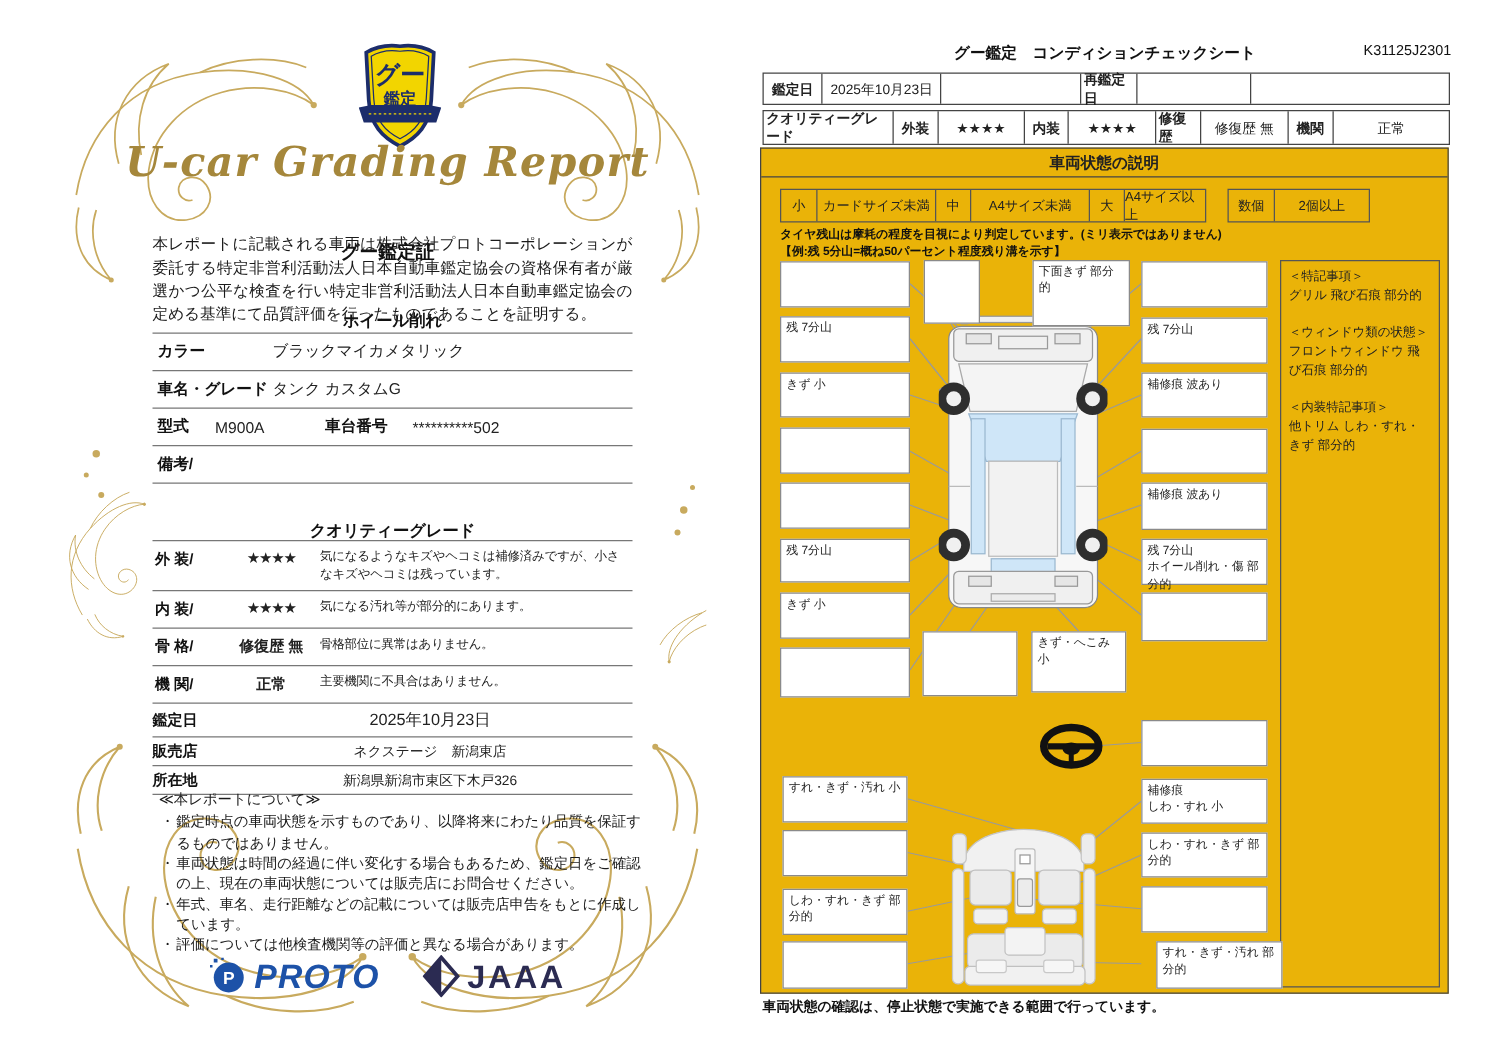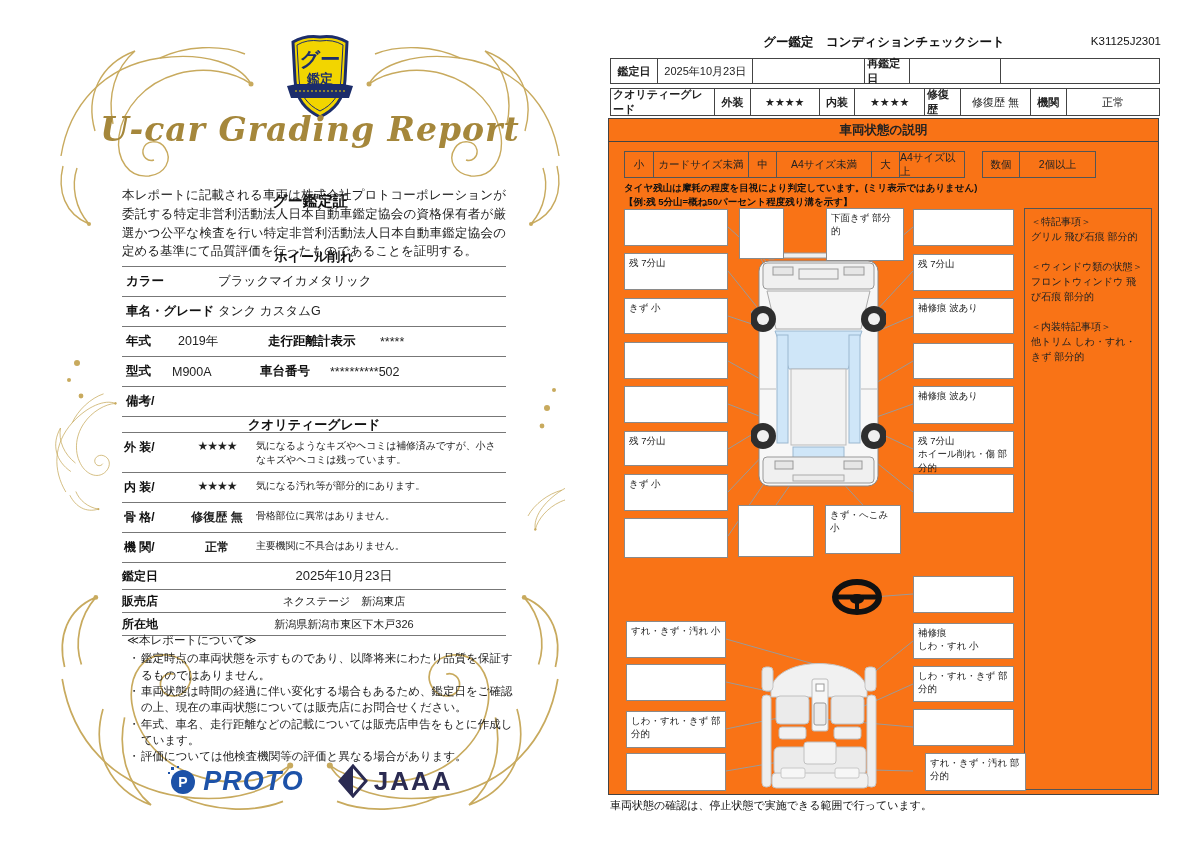--- a/index.html
+++ b/index.html
@@ -47,33 +47,33 @@
   
   .right-page{position:absolute;left:605px;top:30px;width:558px;height:800px;}
   .rp-title{position:absolute;left:0;top:4px;width:100%;text-align:center;font-size:12.5px;font-weight:700;color:#111;}
   .rp-code{position:absolute;right:2px;top:5px;font-size:11.5px;color:#111;}
   .htable{position:absolute;left:5px;width:548px;display:flex;border:1px solid #444;background:#fff;}
   .htable .cell{border-right:1px solid #444;display:flex;align-items:center;justify-content:center;font-size:11px;padding:0 2px;box-sizing:border-box;}
   .htable .cell:last-child{border-right:none;}
   .t1{top:28px;height:24px;}
   .t2{top:58px;height:26px;}
   .stars{font-weight:700;letter-spacing:0;}
-  .main-box{position:absolute;left:3px;top:88px;width:549px;height:675px;border:1.5px solid #444;background:#f97316;}
+  .main-box{position:absolute;left:3px;top:88px;width:549px;height:675px;border:1.5px solid #444;background:#eab308;}
   .mb-head{height:22px;border-bottom:1.5px solid #444;display:flex;align-items:center;justify-content:center;font-size:12.5px;font-weight:700;}
   .legend{position:absolute;left:15px;top:32px;height:25px;display:flex;border:1px solid #555;}
   .legend .lc{border-right:1px solid #555;display:flex;align-items:center;justify-content:center;font-size:10.5px;box-sizing:border-box;}
   .legend .lc:last-child{border-right:none;}
   .legend2{position:absolute;left:373px;top:32px;height:25px;display:flex;border:1px solid #555;}
   .legend2 .lc{border-right:1px solid #555;display:flex;align-items:center;justify-content:center;font-size:10.5px;box-sizing:border-box;}
   .legend2 .lc:last-child{border-right:none;}
   .tire-note{position:absolute;left:15px;top:62px;width:420px;font-size:9.5px;font-weight:600;line-height:1.45;white-space:pre-line;color:#111;}
   .lbox{position:absolute;border:1px solid #8a8a8a;background:#fff;font-size:9.5px;line-height:1.4;padding:2px 4px;white-space:pre-line;color:#222;box-sizing:border-box;}
   .notes-panel{position:absolute;left:415px;top:89px;width:128px;height:582px;border:1px solid #555;font-size:10px;line-height:1.5;padding:5px 6px;white-space:pre-line;box-sizing:border-box;}
   .callouts{position:absolute;left:0;top:0;}
-  .rp-footer{position:absolute;left:5px;top:768px;font-size:11px;font-weight:400;color:#111;}
+  .rp-footer{position:absolute;left:5px;top:768px;font-size:11px;font-weight:700;color:#111;}
 </style>
 </head>
 <body>
 
 <div class="left-page">
 
   <svg class="ornaments" width="510" height="812" viewBox="0 0 510 812">
     <defs>
       <g id="fl" fill="none" stroke="#c8aa5e" stroke-width="1.4">
         <path d="M6,120 C14,70 48,30 105,22 C150,16 185,28 196,48 C180,36 150,30 122,38 C90,47 68,72 64,100 C61,124 74,142 94,140 C110,138 118,124 110,112 C104,103 90,104 88,114 C87,121 93,126 99,124"></path>
@@ -115,26 +115,20 @@
 
   <div class="sec-head" style="top:230px;">ホイール削れ</div>
   <div class="spec-table">
     <div class="spec-row">
       <span class="sl" style="width:92px;">カラー</span>
       <span>ブラックマイカメタリック</span>
     </div>
     <div class="spec-row">
       <span class="sl" style="width:92px;">車名・グレード</span>
       <span>タンク カスタムG</span>
-    </div>
-    <div class="spec-row">
-      <span class="sl" style="width:52px;">年式</span>
-      <span style="width:90px;">2019年</span>
-      <span class="sl" style="width:112px;">走行距離計表示</span>
-      <span>*****</span>
     </div>
     <div class="spec-row">
       <span class="sl" style="width:46px;">型式</span>
       <span style="width:88px;">M900A</span>
       <span class="sl" style="width:70px;">車台番号</span>
       <span>**********502</span>
     </div>
     <div class="spec-row">
       <span class="sl">備考/</span>
     </div>

